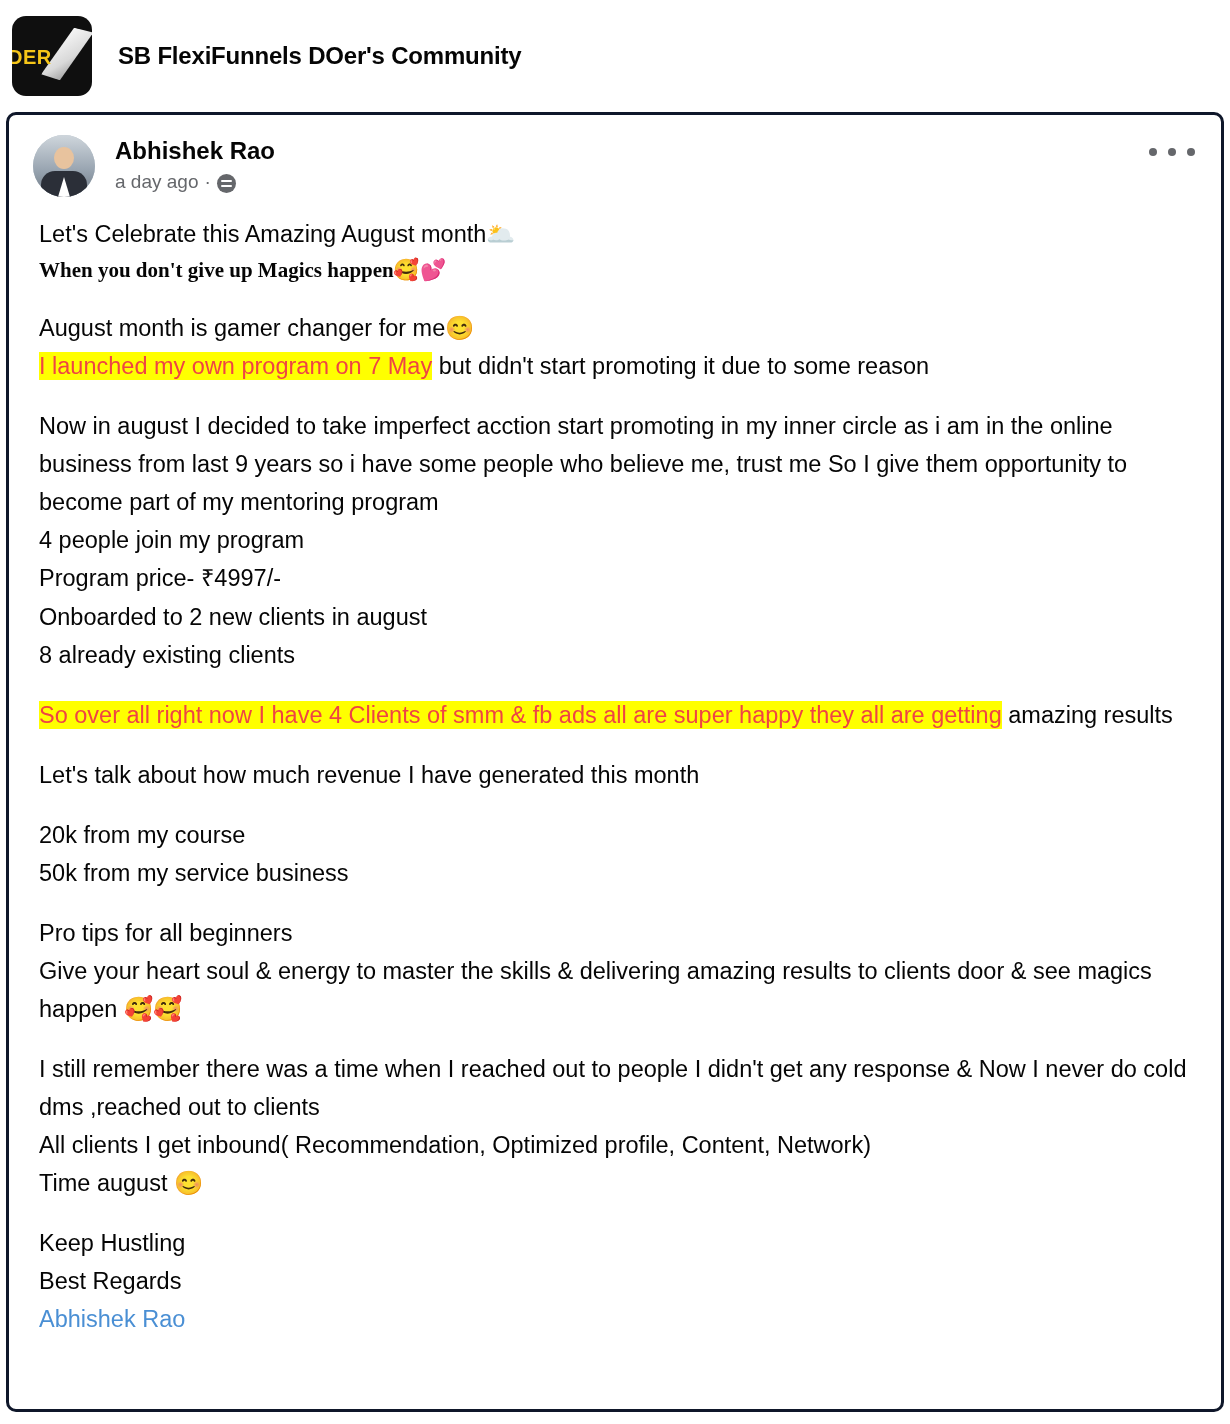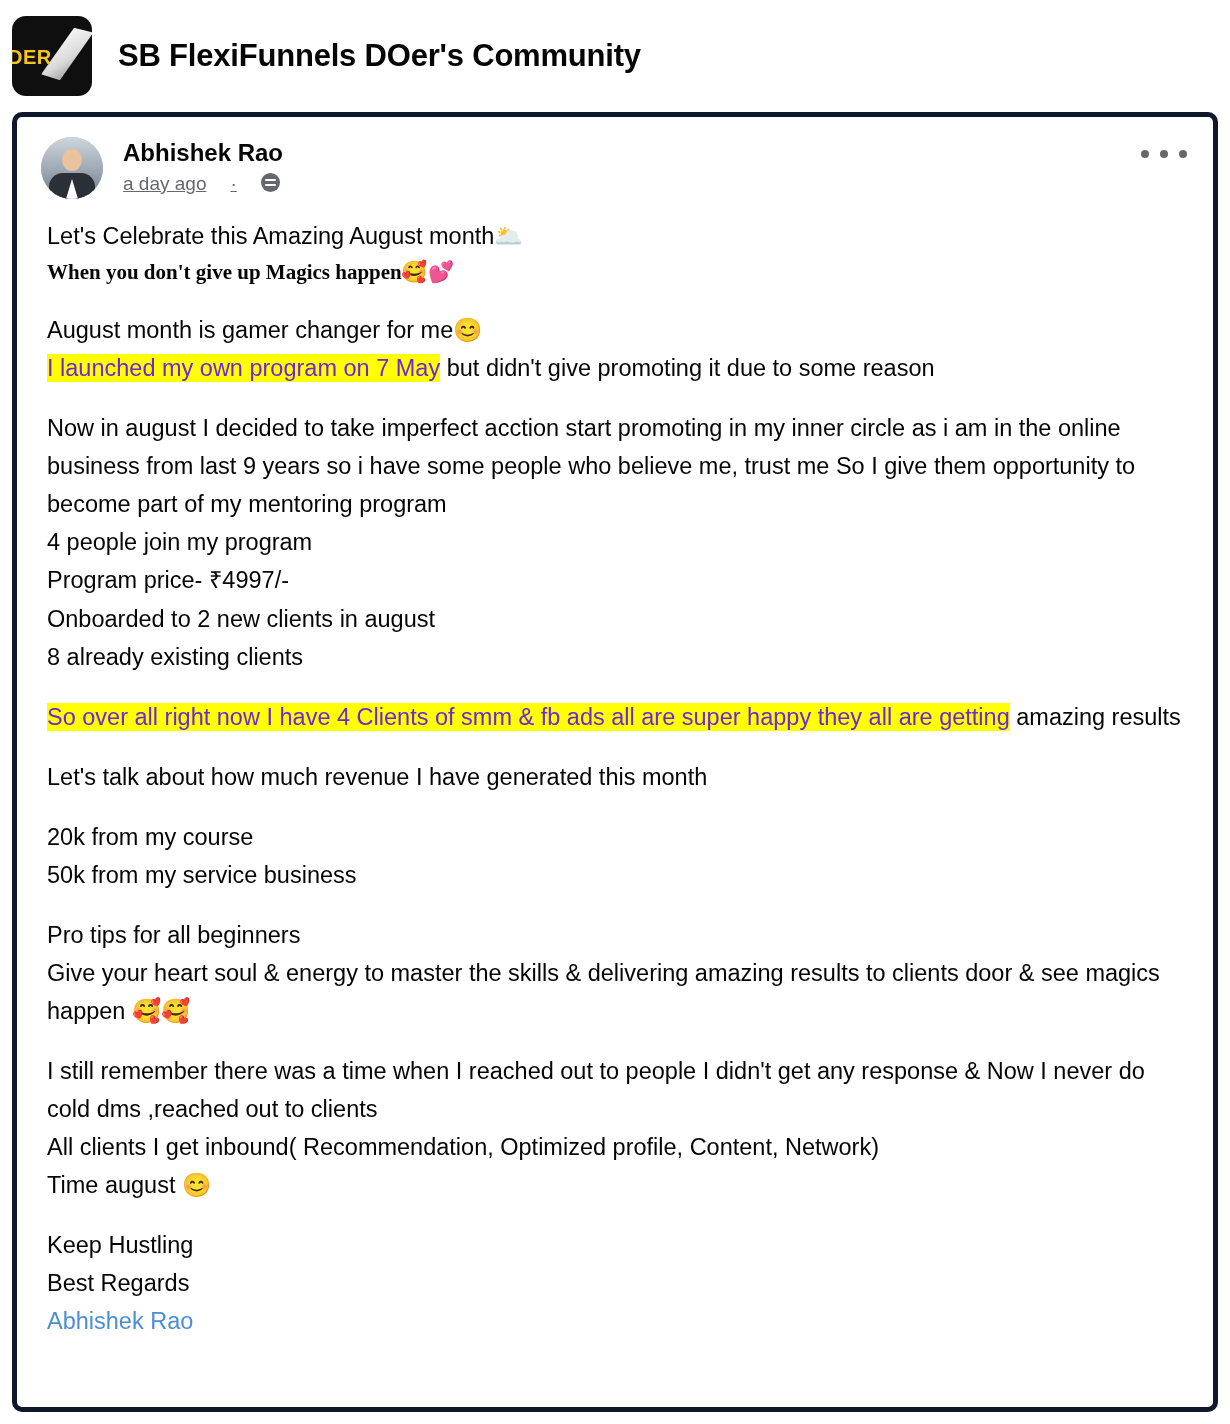--- a/index.html
+++ b/index.html
@@ -55,30 +55,30 @@
     right: 8px;
     top: 12px;
     width: 34px;
     height: 52px;
     background: linear-gradient(135deg, #ffffff 0%, #d9d9d9 60%, #8a8a8a 100%);
     transform: skewX(-16deg) rotate(8deg);
     clip-path: polygon(38% 0%, 100% 4%, 62% 100%, 0% 94%);
   }
   .group-title {
     margin-left: 26px;
-    font-size: 31px;
+    font-size: 24px;
     font-weight: bold;
     color: #050505;
     letter-spacing: -0.2px;
   }
 
   
   .post-card {
-    margin: 0 12px;
-    border: 5px solid #0f172a;
+    margin: 0 6px;
+    border: 3px solid #0f172a;
     border-radius: 10px;
     background: #ffffff;
     height: 1300px;
     box-sizing: border-box;
     overflow: hidden;
     position: relative;
   }
 
   .post-head {
     display: flex;
@@ -139,23 +139,22 @@
     font-size: 24px;
     font-weight: bold;
     color: #050505;
     line-height: 1.15;
   }
   .post-sub {
     margin-top: 6px;
     font-size: 19px;
     color: #65676b;
     display: flex;
-    align-items: flex-start;
-    gap: 24px;
-    text-decoration: underline;
+    align-items: flex-end;
+    gap: 6px;
   }
   .dot-sep { font-size: 19px; color: #65676b; }
   .audience-icon {
     width: 19px;
     height: 19px;
     border-radius: 50%;
     background: #65676b;
     position: relative;
     display: inline-block;
   }
@@ -203,21 +202,21 @@
   .para { margin: 0 0 22px 0; }
   .para.tight { margin-bottom: 0; }
   .line { display: block; }
   .bold-line {
     font-family: "Liberation Serif", serif;
     font-weight: bold;
     font-size: 21px;
   }
   mark.hl {
     background: #ffff00;
-    color: #6d28d9;
+    color: #ef4444;
     padding: 1px 0;
     box-decoration-break: clone;
     -webkit-box-decoration-break: clone;
   }
   .link {
     color: #4a8fd4;
     cursor: pointer;
   }
 </style>
 </head>
@@ -259,21 +258,21 @@
 
     <div class="post-body">
 
       <div class="para">
         <span class="line">Let's Celebrate this Amazing August month🌥️</span>
         <span class="line bold-line">When you don't give up Magics happen🥰💕</span>
       </div>
 
       <div class="para">
         <span class="line">August month is gamer changer for me😊</span>
-        <span class="line"><mark class="hl">I launched my own program on 7 May</mark><span> but didn't give promoting it due to some reason</span></span>
+        <span class="line"><mark class="hl">I launched my own program on 7 May</mark><span> but didn't start promoting it due to some reason</span></span>
       </div>
 
       <div class="para">
         <span class="line">Now in august I decided to take imperfect acction start promoting in my inner circle as i am in the online business from last 9 years so i have some people who believe me, trust me So I give them opportunity to become part of my mentoring program</span>
         <span class="line">4 people join my program</span>
         <span class="line">Program price- ₹4997/-</span>
         <span class="line">Onboarded to 2 new clients in august</span>
         <span class="line">8 already existing clients</span>
       </div>
 

